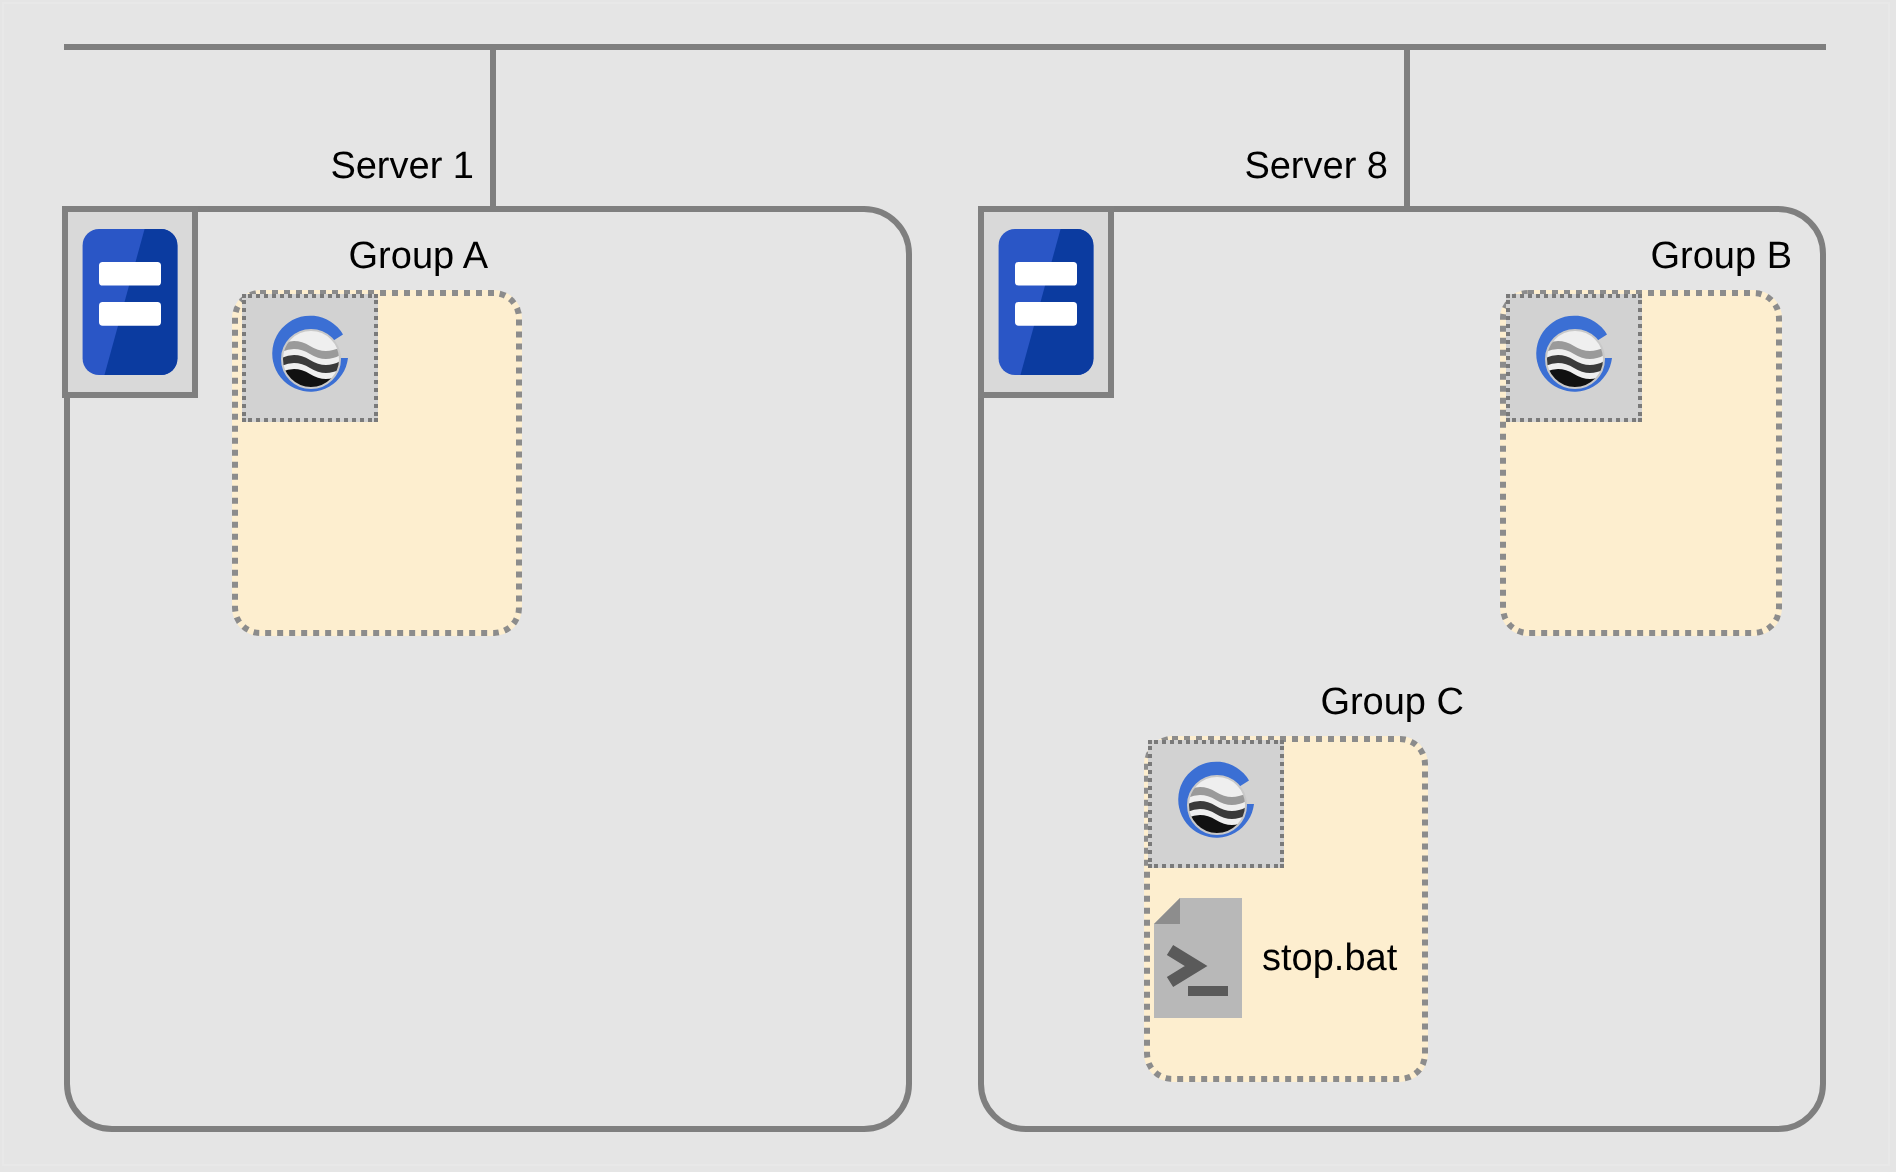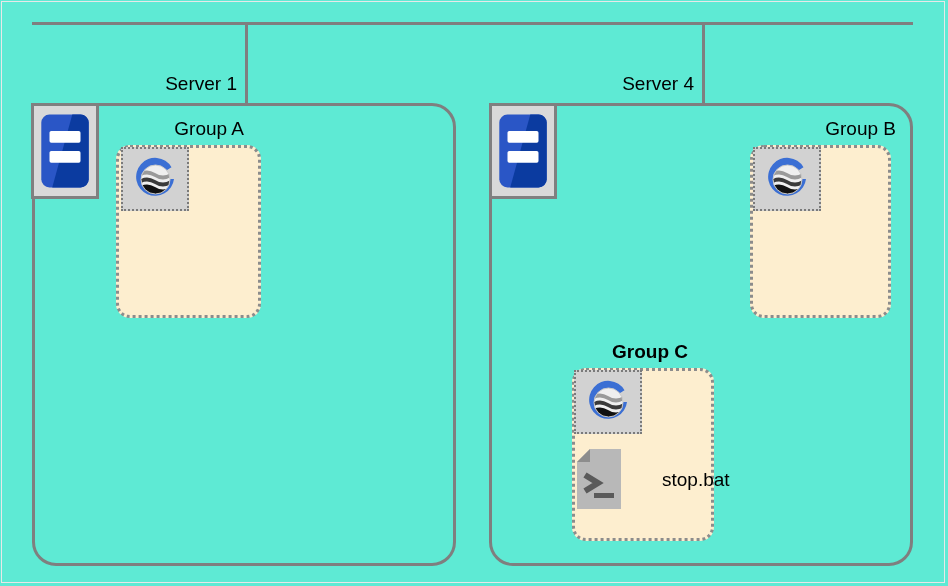--- a/index.html
+++ b/index.html
@@ -4,21 +4,21 @@
 <style>
   html,body{margin:0;padding:0;background:#ffffff;}
   body{
     font-family:"Liberation Sans","DejaVu Sans",sans-serif;
     -webkit-font-smoothing:antialiased;
   }
   #canvas{
     position:relative;
     width:948px;
     height:586px;
-    background:#5eead4;
+    background:#e5e5e5;
     overflow:hidden;
   }
   
   .page-frame{
     position:absolute;
     left:1px; top:1px;
     width:944px; height:582px;
     border:1px solid #e8e8e8;
     box-sizing:border-box;
   }
@@ -141,21 +141,21 @@
       <circle cx="28.5" cy="28.5" r="14.5" fill="#efefef"></circle>
       <g clip-path="url(#sphA)">
         <path d="M12 22 q8 -5 16 0 q8 5 16 0 v4 q-8 5 -16 0 q-8 -5 -16 0 Z" fill="#9a9a9a"></path>
         <path d="M12 29 q8 -5 16 0 q8 5 16 0 v4 q-8 5 -16 0 q-8 -5 -16 0 Z" fill="#3a3a3a"></path>
         <path d="M12 36 q8 -5 16 0 q8 5 16 0 v9 h-32 Z" fill="#111111"></path>
       </g>
       <circle cx="28.5" cy="28.5" r="14.5" fill="none" stroke="#c9c9c9" stroke-width="1"></circle>
     </svg>
   </div>
 
-  <div class="server-label" style="left:542px; top:74px; width:152px;">Server 4</div>
+  <div class="server-label" style="left:542px; top:74px; width:152px;">Server 8</div>
 
   <div class="server-box" style="left:489px; top:103px; width:424px; height:463px;"></div>
 
   <div class="server-icon" style="left:489px; top:103px; width:68px; height:96px;">
     <svg viewBox="0 0 68 96" xmlns="http://www.w3.org/2000/svg" aria-hidden="true">
       <rect x="8" y="8" width="52" height="80" rx="9" ry="9" fill="#2a56c6"></rect>
       <path d="M42 8 H51 A9 9 0 0 1 60 17 V79 A9 9 0 0 1 51 88 H20 Z" fill="#0b3ba0"></path>
       <rect x="17" y="26" width="34" height="13" rx="2" fill="#ffffff"></rect>
       <rect x="17" y="48" width="34" height="13" rx="2" fill="#ffffff"></rect>
     </svg>
@@ -176,21 +176,21 @@
       <circle cx="28.5" cy="28.5" r="14.5" fill="#efefef"></circle>
       <g clip-path="url(#sphB)">
         <path d="M12 22 q8 -5 16 0 q8 5 16 0 v4 q-8 5 -16 0 q-8 -5 -16 0 Z" fill="#9a9a9a"></path>
         <path d="M12 29 q8 -5 16 0 q8 5 16 0 v4 q-8 5 -16 0 q-8 -5 -16 0 Z" fill="#3a3a3a"></path>
         <path d="M12 36 q8 -5 16 0 q8 5 16 0 v9 h-32 Z" fill="#111111"></path>
       </g>
       <circle cx="28.5" cy="28.5" r="14.5" fill="none" stroke="#c9c9c9" stroke-width="1"></circle>
     </svg>
   </div>
 
-  <div class="group-label" style="left:536px; top:342px; width:152px;font-weight:bold;">Group C</div>
+  <div class="group-label" style="left:580px; top:342px; width:152px;">Group C</div>
 
   <div class="group-box" style="left:572px; top:368px; width:142px; height:173px;"></div>
 
   <div class="app-icon" style="left:574px; top:370px; width:68px; height:64px;">
     <svg width="56" height="56" viewBox="0 0 56 56" xmlns="http://www.w3.org/2000/svg" aria-hidden="true">
       <defs>
         <clipPath id="sphC">
             <circle cx="28.5" cy="28.5" r="14.5"></circle>
           </clipPath>
       </defs>
@@ -198,21 +198,21 @@
       <circle cx="28.5" cy="28.5" r="14.5" fill="#efefef"></circle>
       <g clip-path="url(#sphC)">
         <path d="M12 22 q8 -5 16 0 q8 5 16 0 v4 q-8 5 -16 0 q-8 -5 -16 0 Z" fill="#9a9a9a"></path>
         <path d="M12 29 q8 -5 16 0 q8 5 16 0 v4 q-8 5 -16 0 q-8 -5 -16 0 Z" fill="#3a3a3a"></path>
         <path d="M12 36 q8 -5 16 0 q8 5 16 0 v9 h-32 Z" fill="#111111"></path>
       </g>
       <circle cx="28.5" cy="28.5" r="14.5" fill="none" stroke="#c9c9c9" stroke-width="1"></circle>
     </svg>
   </div>
 
-  <div class="file-item" style="left:576px; top:448px;gap:31px;">
+  <div class="file-item" style="left:576px; top:448px;">
     <svg width="46" height="62" viewBox="0 0 46 62" xmlns="http://www.w3.org/2000/svg" aria-hidden="true">
       <path d="M14 1 H45 V61 H1 V14 Z" fill="#b8b8b8"></path>
       <path d="M14 1 L1 14 H14 Z" fill="#8d8d8d"></path>
       <path d="M9 27 L22 35 L9 43" fill="none" stroke="#5a5a5a" stroke-width="6" stroke-linecap="butt" stroke-linejoin="miter"></path>
       <rect x="18" y="45" width="20" height="5" fill="#5a5a5a"></rect>
     </svg>
     <span class="file-name">stop.bat</span>
   </div>
 
 </div>

